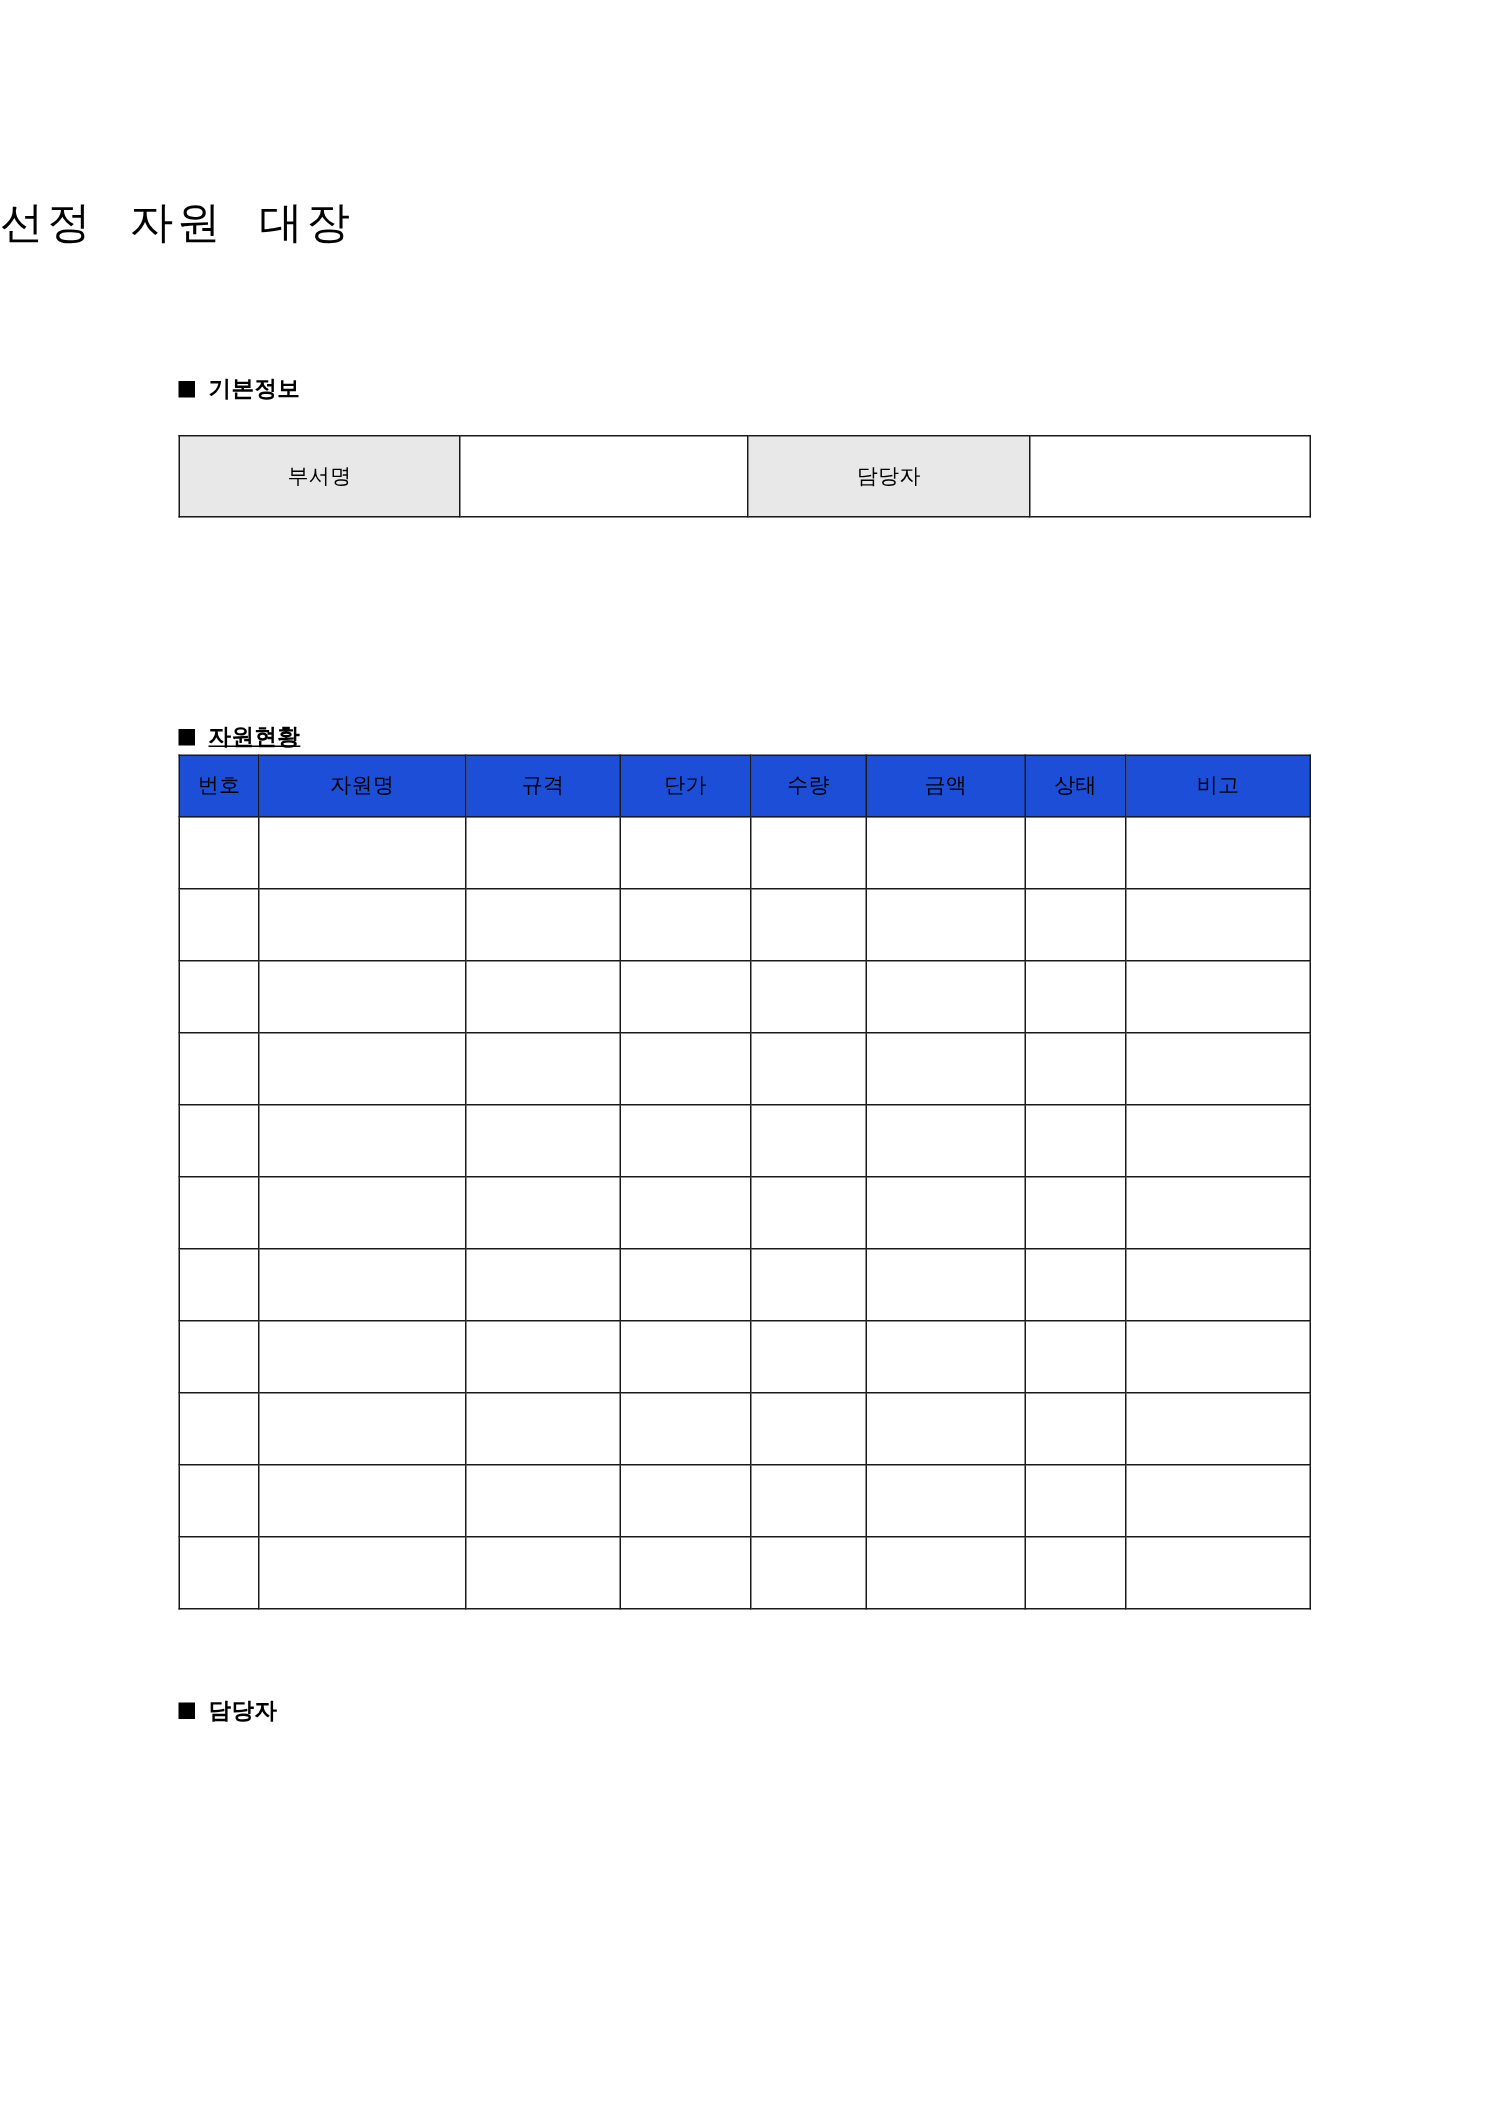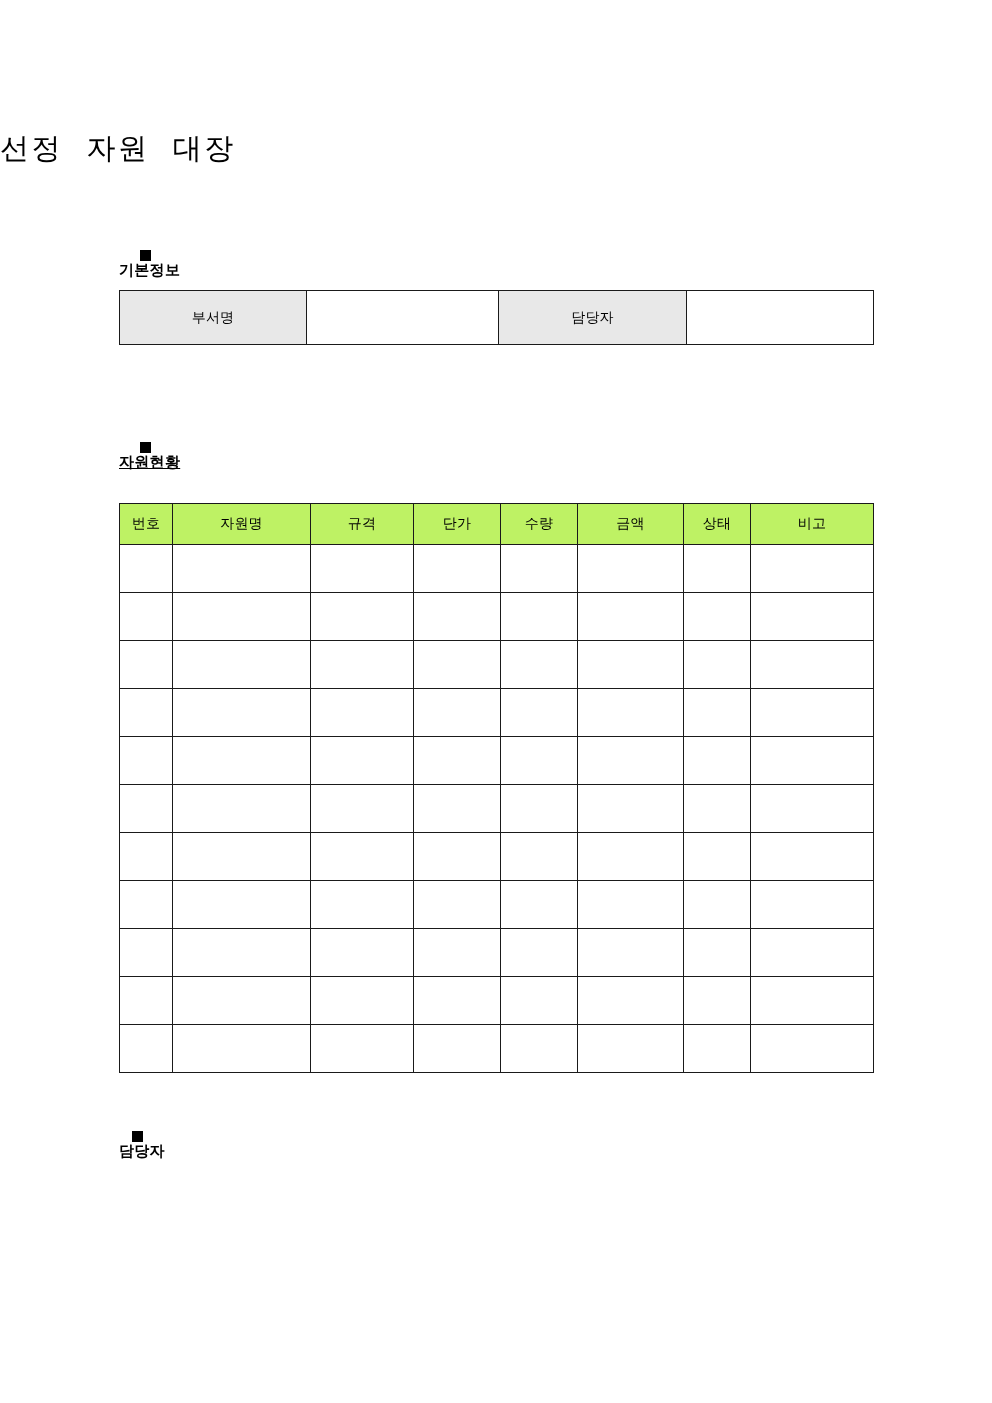--- a/index.html
+++ b/index.html
@@ -38,32 +38,31 @@
 
   
   .section-head {
     position: absolute;
     left: 119px;
     display: flex;
     align-items: center;
     font-size: 15px;
     font-weight: bold;
     letter-spacing: 0.3px;
-    flex-direction: column;
   }
   .section-head .marker {
     display: inline-block;
     width: 11px;
     height: 11px;
     background: #000000;
     margin-right: 9px;
     flex: 0 0 auto;
   }
   #sec-basic  { top: 250px; }
-  #sec-status { top: 442px; text-decoration: underline; }
+  #sec-status { top: 482px; text-decoration: underline; }
   #sec-owner  { top: 1131px; }
 
   
   table.doc-table {
     position: absolute;
     border-collapse: collapse;
     table-layout: fixed;
     font-size: 14px;
     background: #ffffff;
   }
@@ -95,21 +94,21 @@
   .bi-c2 { width: 192px; }
   .bi-c3 { width: 188px; }
   .bi-c4 { width: 187px; }
 
   
   #table-status {
     left: 119px;
     top: 503px;
     width: 754px;
   }
-  #table-status th { height: 40px; background: #bef264; margin-left: 24px; }
+  #table-status th { height: 40px; background: #1d4ed8; margin-left: 24px; }
   #table-status td.cell { height: 47px; background: #ffffff; }
   .rs-c1 { width: 53px; }
   .rs-c2 { width: 138px; }
   .rs-c3 { width: 103px; }
   .rs-c4 { width: 87px; }
   .rs-c5 { width: 77px; }
   .rs-c6 { width: 106px; }
   .rs-c7 { width: 67px; }
   .rs-c8 { width: 123px; }
 

